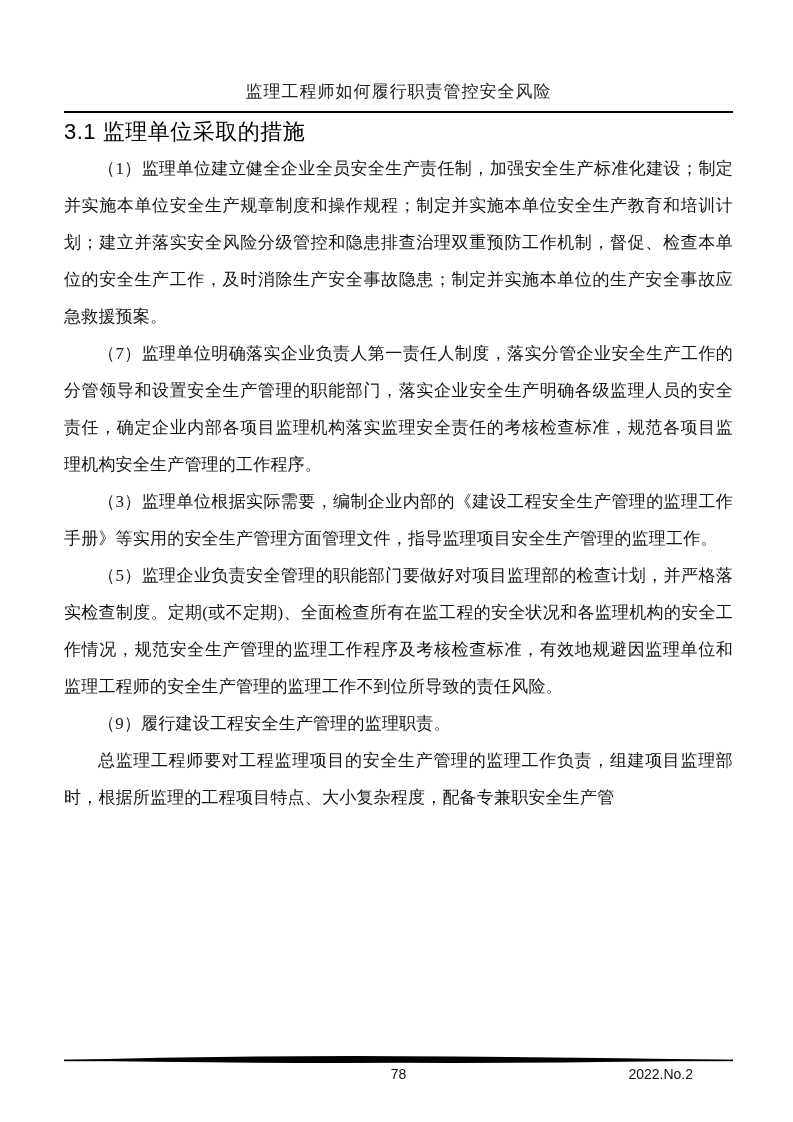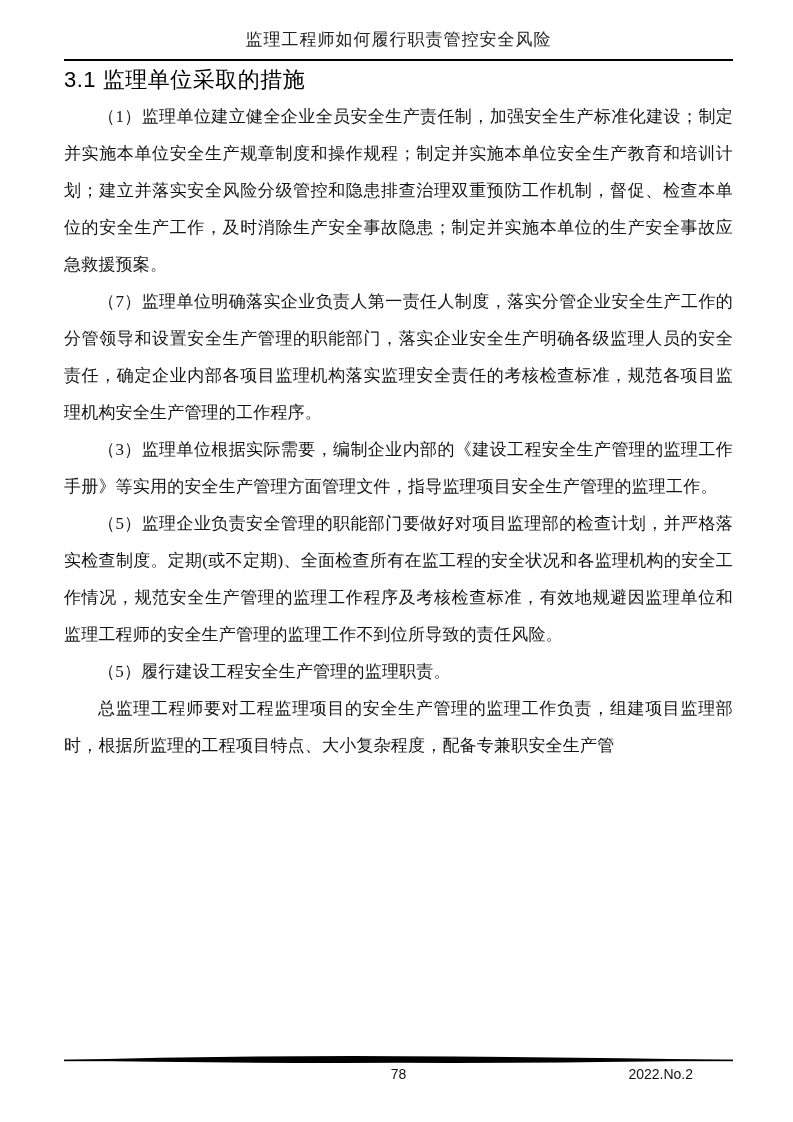--- a/index.html
+++ b/index.html
@@ -3,21 +3,21 @@
 <meta charset="utf-8">
 <style>
   html, body { margin: 0; padding: 0; background: #ffffff; }
   .page {
     position: relative;
     width: 793px;
     height: 1122px;
     margin: 0 auto;
     background: #ffffff;
     box-sizing: border-box;
-    padding: 28px 60px 0 64px;
+    padding: 80px 60px 0 64px;
     color: #111111;
     font-family: "Liberation Serif", "DejaVu Serif", serif;
     overflow: hidden;
   }
   .running-header {
     text-align: center;
     font-size: 17px;
     line-height: 24px;
     letter-spacing: 1px;
     color: #222222;
@@ -80,21 +80,21 @@
   </div>
   <div class="header-rule"></div>
 
   <main>
     <h2 class="section-heading">3.1 监理单位采取的措施</h2>
     <p class="par">（1）监理单位建立健全企业全员安全生产责任制，加强安全生产标准化建设；制定并实施本单位安全生产规章制度和操作规程；制定并实施本单位安全生产教育和培训计划；建立并落实安全风险分级管控和隐患排查治理双重预防工作机制，督促、检查本单位的安全生产工作，及时消除生产安全事故隐患；制定并实施本单位的生产安全事故应急救援预案。</p>
     <p class="par">（7）监理单位明确落实企业负责人第一责任人制度，落实分管企业安全生产工作的分管领导和设置安全生产管理的职能部门，落实企业安全生产明确各级监理人员的安全责任，确定企业内部各项目监理机构落实监理安全责任的考核检查标准，规范各项目监理机构安全生产管理的工作程序。</p>
     <p class="par">（3）监理单位根据实际需要，编制企业内部的《建设工程安全生产管理的监理工作手册》等实用的安全生产管理方面管理文件，指导监理项目安全生产管理的监理工作。</p>
     <p class="par">（5）监理企业负责安全管理的职能部门要做好对项目监理部的检查计划，并严格落实检查制度。定期(或不定期)、全面检查所有在监工程的安全状况和各监理机构的安全工作情况，规范安全生产管理的监理工作程序及考核检查标准，有效地规避因监理单位和监理工程师的安全生产管理的监理工作不到位所导致的责任风险。</p>
 
-    <p class="par">（5）履行建设工程安全生产管理的监理职责。</p>
+    <p class="par">（9）履行建设工程安全生产管理的监理职责。</p>
     <p class="par">总监理工程师要对工程监理项目的安全生产管理的监理工作负责，组建项目监理部时，根据所监理的工程项目特点、大小复杂程度，配备专兼职安全生产管</p>
   </main>
 
   <div class="footer">
     <div class="footer-bar-wrap">
       <svg width="100%" height="9" viewBox="0 0 676 9" preserveAspectRatio="none" aria-hidden="true">
         <path d="M0,5 Q170,0.5 338,1.2 Q510,2 676,5 Q500,8.5 338,7.8 Q160,8.5 0,5 Z" fill="#000000"></path>
         <rect x="0" y="4.6" width="676" height="1.6" fill="#000000"></rect>
       </svg>
     </div>

